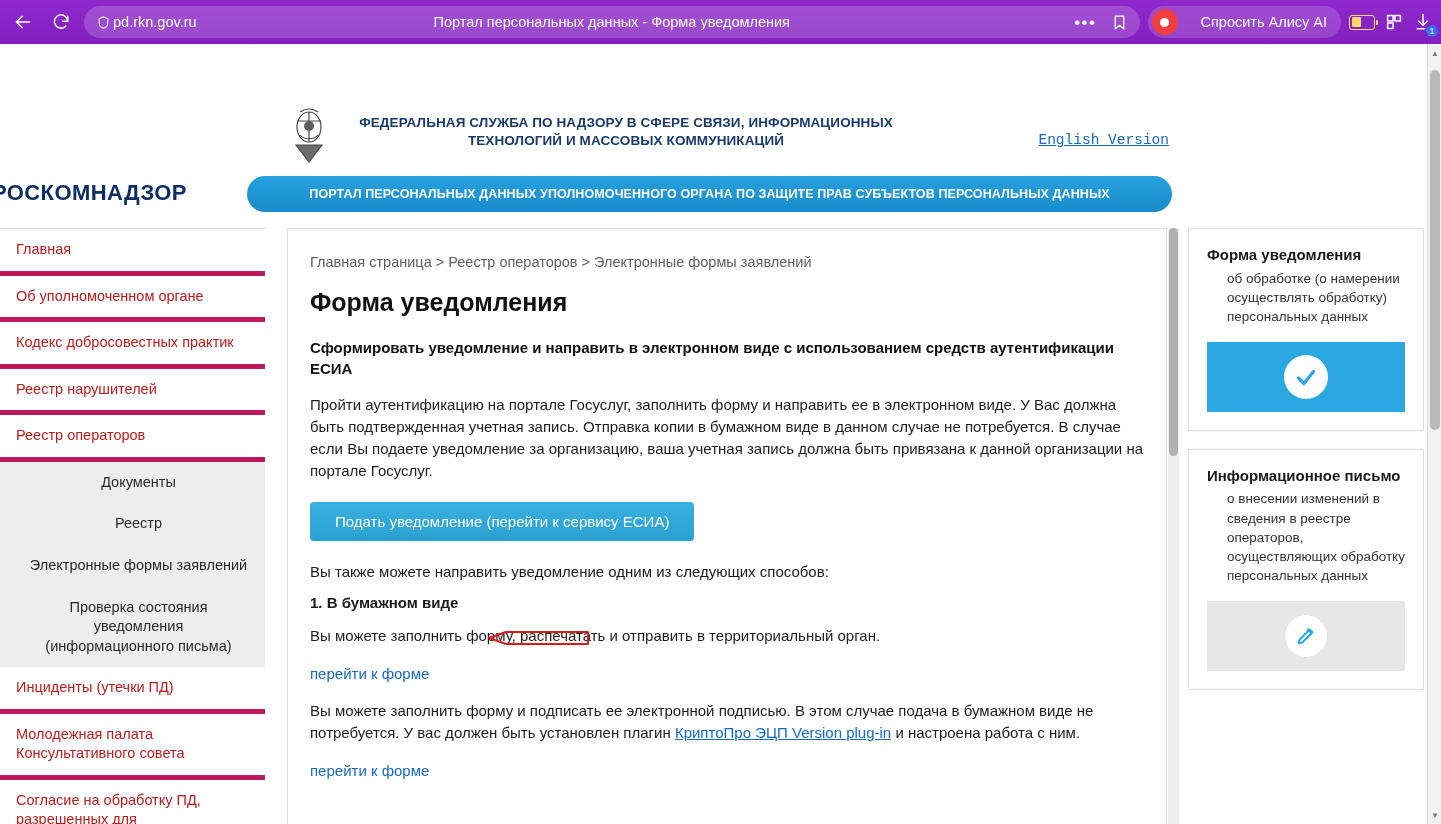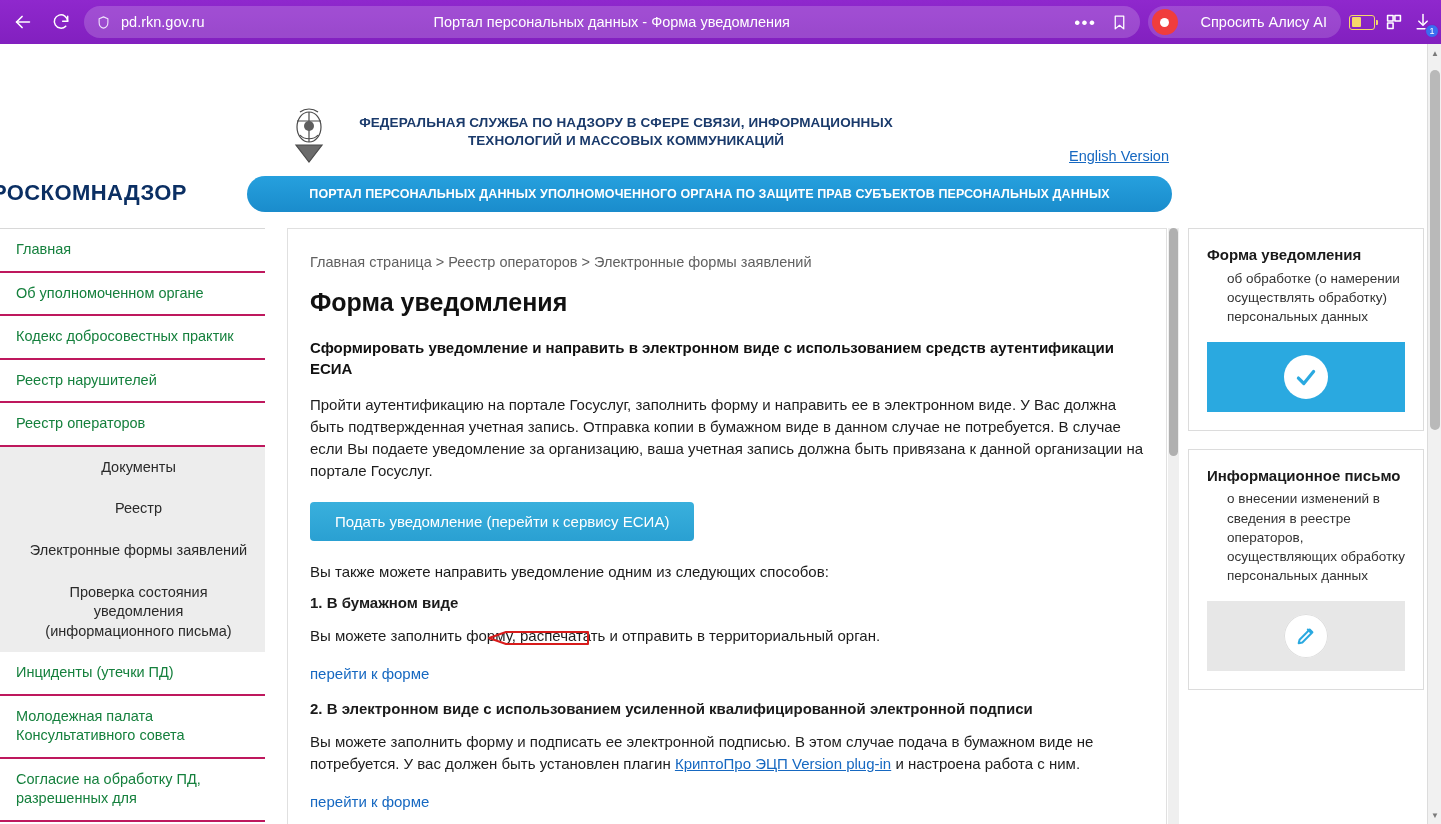--- a/index.html
+++ b/index.html
@@ -35,21 +35,21 @@
   .nav-btn svg { display: block; }
   .urlbar {
     flex: 1;
     height: 32px;
     background: #a04fd8;
     background: rgba(255,255,255,0.18);
     border-radius: 16px;
     display: flex;
     align-items: center;
     padding: 0 12px;
-    gap: 10px;
+    gap: 2px;
     position: relative;
     min-width: 0;
   }
   .shield-icon { color: #efe2fb; flex: none; display:flex; }
   .url-text {
     color: #ffffff;
     font-size: 14.5px;
     white-space: nowrap;
     flex: none;
   }
@@ -162,25 +162,26 @@
     width: 540px;
     text-align: center;
     font-size: 13.5px;
     font-weight: bold;
     color: #1a3a6b;
     line-height: 1.35;
     letter-spacing: .1px;
   }
   .english-version {
     position: absolute;
-    right: 258px; top: 104px;
+    right: 258px; top: 88px;
     font-size: 14.5px;
     color: #1668c1;
     text-decoration: underline;
     cursor: pointer;
+    font-family: Liberation Mono, monospace;
   }
   .brand {
     position: absolute;
     left: -8px; top: 136px;
     font-size: 22px;
     font-weight: bold;
     color: #0b2f63;
     letter-spacing: .4px;
   }
   .blue-banner {
@@ -204,22 +205,22 @@
   .sidebar {
     position: absolute;
     left: 0; top: 184px;
     width: 265px;
     border-top: 1px solid #d8d8d8;
     background: #fff;
   }
   .side-item {
     padding: 11px 16px;
     font-size: 14.5px;
-    color: #15803d;
-    border-bottom: 2px solid #be185d;
+    color: #b91c1c;
+    border-bottom: 5px solid #be185d;
     cursor: pointer;
     line-height: 1.35;
   }
   .side-item.sub {
     background: #ededed;
     padding-left: 28px;
     border-bottom: none;
     color: #2a2a2a;
     text-align: center;
   }
@@ -477,21 +478,20 @@
       <h1 class="page-h1">Форма уведомления</h1>
       <div class="lead">Сформировать уведомление и направить в электронном виде с использованием средств аутентификации ЕСИА</div>
       <p class="body">Пройти аутентификацию на портале Госуслуг, заполнить форму и направить ее в электронном виде. У Вас должна быть подтвержденная учетная запись. Отправка копии в бумажном виде в данном случае не потребуется. В случае если Вы подаете уведомление за организацию, ваша учетная запись должна быть привязана к данной организации на портале Госуслуг.</p>
       <button class="btn-primary">Подать уведомление (перейти к сервису ЕСИА)</button>
       <p class="intro2">Вы также можете направить уведомление одним из следующих способов:</p>
 
       <p class="num-head">1. В бумажном виде</p>
       <p class="body">Вы можете заполнить форму, распечатать и отправить в территориальный орган.</p>
       <a class="link-form">перейти к форме</a>
 
-      <p class="num-head">2. В электронном виде с использованием усиленной квалифицированной электронной подписи</p>
       <p class="body"><span>Вы можете заполнить форму и подписать ее электронной подписью. В этом случае подача в бумажном виде не потребуется. У вас должен быть установлен плагин </span><span class="inline-link">КриптоПро ЭЦП Version plug-in</span><span> и настроена работа с ним.</span></p>
       <a class="link-form">перейти к форме</a>
     </main>
 
     <div class="arrow">
       <svg width="120" height="22" viewBox="0 0 120 22">
         <g fill="none" stroke="#d81b1b" stroke-width="2" stroke-linejoin="round" stroke-linecap="round">
           <path d="M117 5 H35 L18 11 L35 17 H117 Z"></path>
         </g>
       </svg>

